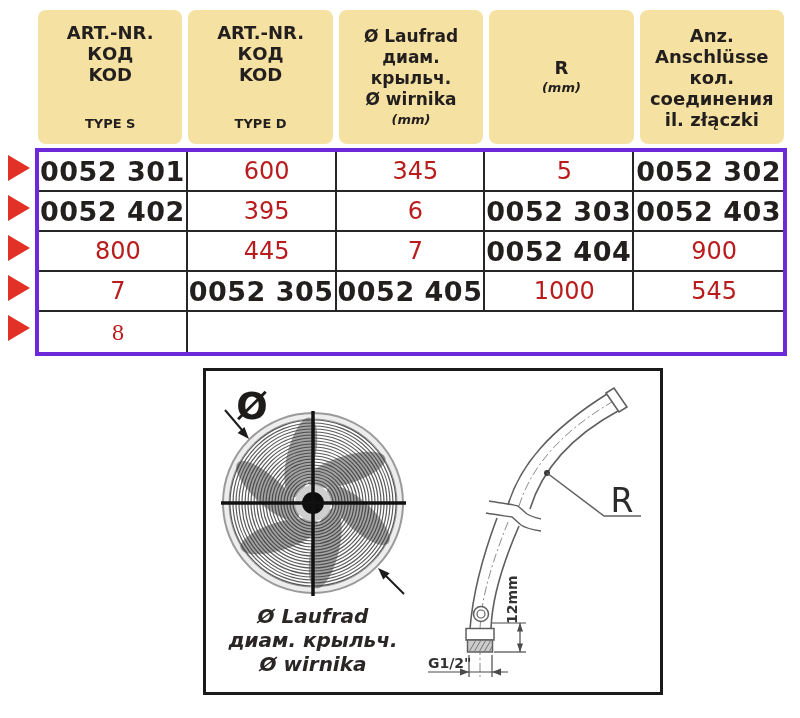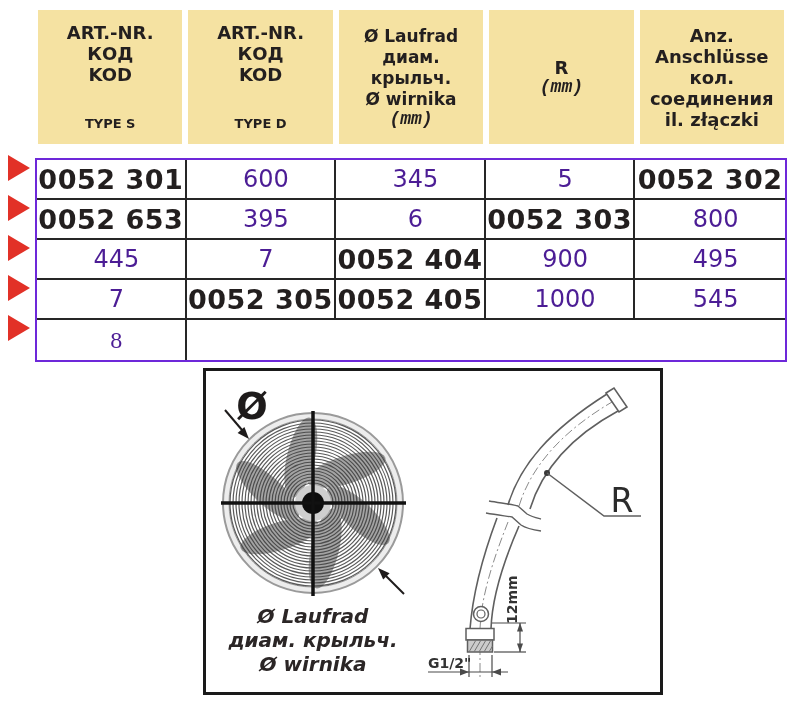--- a/index.html
+++ b/index.html
@@ -3,36 +3,36 @@
 <meta charset="utf-8">
 <style>
   html,body{margin:0;padding:0;background:#ffffff;}
   .page{position:relative;width:800px;height:718px;background:#fff;overflow:hidden;
         font-family:"DejaVu Sans",sans-serif;color:#231f1f;}
 
   
   .table-wrap{position:absolute;left:35px;top:10px;width:752px;}
   .thead{display:grid;grid-template-columns:repeat(5,1fr);}
   .hcell{margin:0 3px;height:134px;background:#f5e2a2;display:flex;flex-direction:column;
-         align-items:center;text-align:center;box-sizing:border-box;padding:12px 2px 10px 2px;}
+         align-items:center;text-align:center;box-sizing:border-box;padding:12px 2px 10px 2px;border-radius:8px;}
   .hcell.center{justify-content:center;padding:6px 2px;}
   .hline{font-size:18px;font-weight:bold;line-height:21px;}
   .hline.small{font-size:17px;}
-  .hunit{font-size:18px;font-weight:bold;font-style:italic;line-height:19px;font-family:Liberation Mono, monospace;}
+  .hunit{font-size:13px;font-weight:bold;font-style:italic;line-height:19px;}
   .hspacer{flex:1;}
   .htype{font-size:13px;font-weight:bold;line-height:20px;}
 
   .dgrid{display:grid;grid-template-columns:repeat(5,1fr);grid-auto-rows:40px;
-         border:2px solid #6d28d9;margin-top:14px;background:#fff;}
+         border:4px solid #6d28d9;margin-top:4px;background:#fff;}
   .dcell{box-sizing:border-box;border-right:2px solid #262626;border-bottom:2px solid #262626;
          display:flex;align-items:center;justify-content:center;}
   .dcell:nth-child(5n){border-right:none;}
   .dcell:nth-child(n+21){border-bottom:none;font-family:Liberation Serif, serif;}
   .art{font-size:27px;font-weight:bold;letter-spacing:0.5px;}
-  .val{font-size:24px;font-weight:normal;color:#4c1d95;padding-left:11px;}
+  .val{font-size:24px;font-weight:normal;color:#b91c1c;padding-left:11px;}
 
   .marker{position:absolute;left:-27px;width:0;height:0;
           border-left:22px solid #e23127;border-top:13px solid transparent;
           border-bottom:13px solid transparent;}
 
   
   .diagram-box{position:absolute;left:203px;top:368px;width:460px;height:327px;
                border:3px solid #1a1a1a;background:#fff;box-sizing:border-box;}
   .diagram-box svg{display:block;}
 </style>
@@ -77,32 +77,32 @@
       </div>
     </div>
 
     <div class="dgrid">
       <div class="dcell art">0052 301</div>
       <div class="dcell val">600</div>
       <div class="dcell val">345</div>
       <div class="dcell val">5</div>
 
       <div class="dcell art">0052 302</div>
-      <div class="dcell art">0052 653</div>
+      <div class="dcell art">0052 402</div>
       <div class="dcell val">395</div>
       <div class="dcell val">6</div>
 
       <div class="dcell art">0052 303</div>
+      <div class="dcell art">0052 403</div>
       <div class="dcell val">800</div>
       <div class="dcell val">445</div>
       <div class="dcell val">7</div>
 
       <div class="dcell art">0052 404</div>
       <div class="dcell val">900</div>
-      <div class="dcell val">495</div>
       <div class="dcell val">7</div>
 
       <div class="dcell art">0052 305</div>
       <div class="dcell art">0052 405</div>
       <div class="dcell val">1000</div>
       <div class="dcell val">545</div>
       <div class="dcell val">8</div>
     </div>
 
     <div class="marker" style="top:145px"></div>

